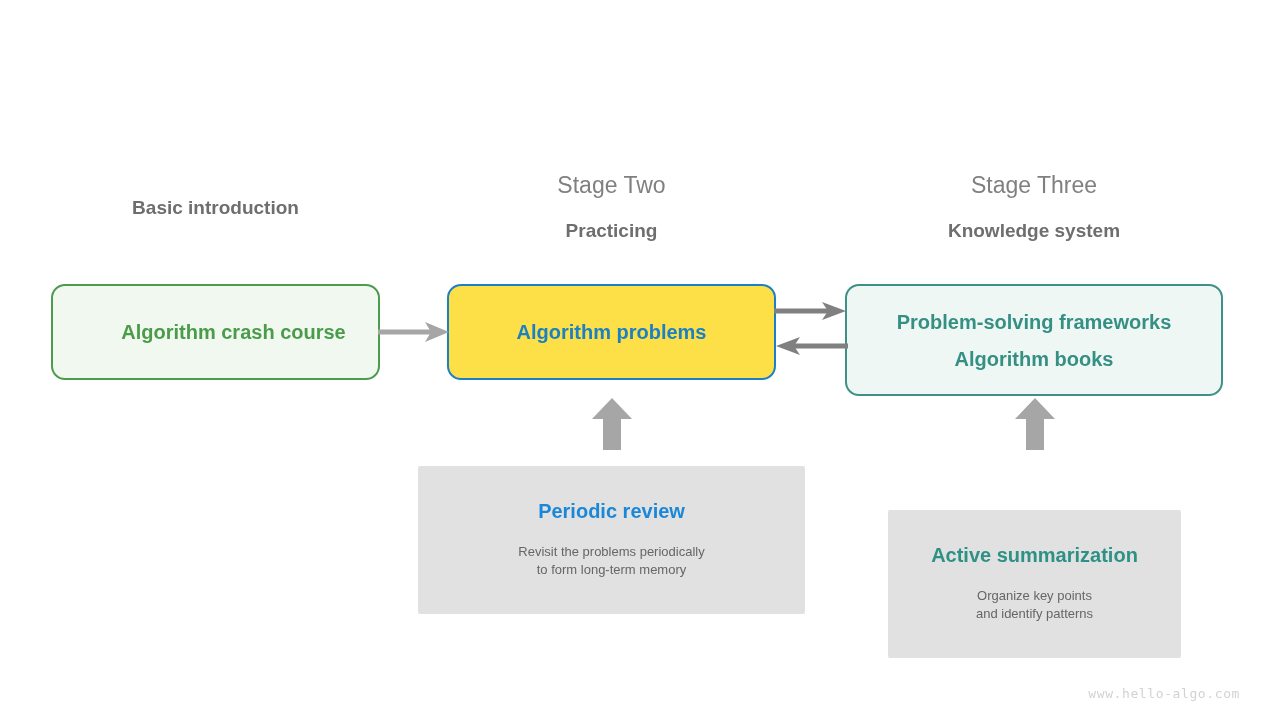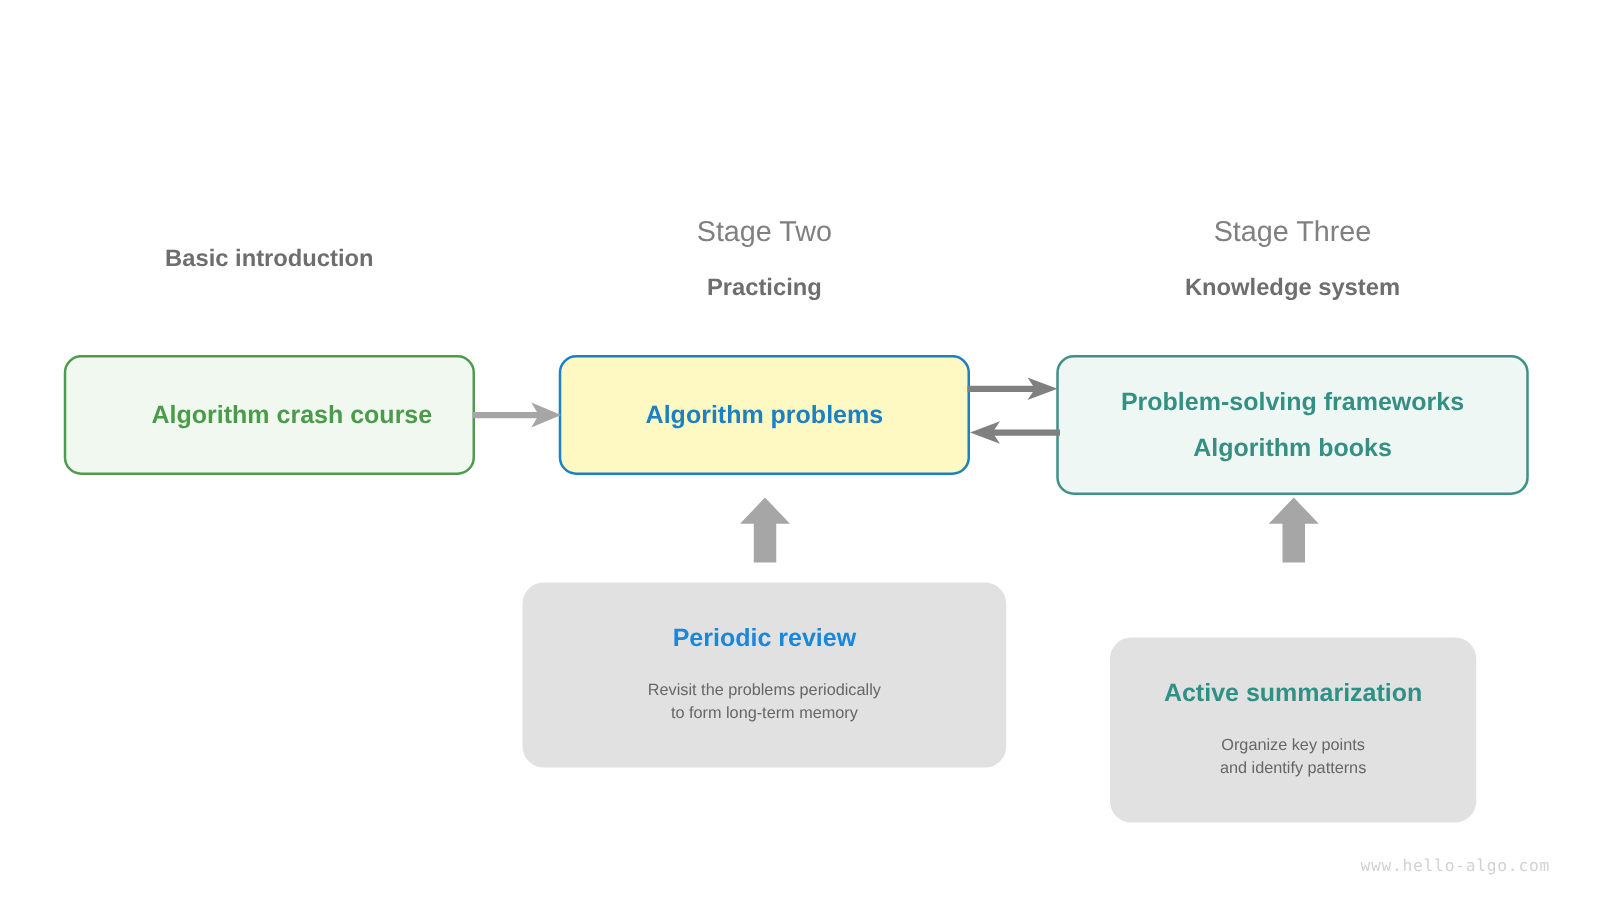--- a/index.html
+++ b/index.html
@@ -67,37 +67,37 @@
   #node-crash-course {
     left: 51px; top: 284px; width: 329px; height: 96px;
     background: #f1f8f0;
     border-color: #4e9a4e;
     padding-left: 36px;
   }
   #node-crash-course .line { color: #4a9c4a; }
 
   #node-problems {
     left: 447px; top: 284px; width: 329px; height: 96px;
-    background: #fef9c3;
+    background: #fde047;
     border-color: #1b80c4;
   }
   #node-problems .line { color: #1b80c4; }
 
   #node-frameworks {
     left: 845px; top: 284px; width: 378px; height: 112px;
     background: #eff7f5;
     border-color: #3d9187;
   }
   #node-frameworks .line { color: #359083; }
 
   
   .support {
     position: absolute;
     box-sizing: border-box;
-    border-radius: 17px;
+    border-radius: 2px;
     background: #e1e1e1;
     display: flex;
     flex-direction: column;
     align-items: center;
     justify-content: center;
     text-align: center;
   }
   .support .heading {
     font-size: 20px;
     font-weight: 700;

